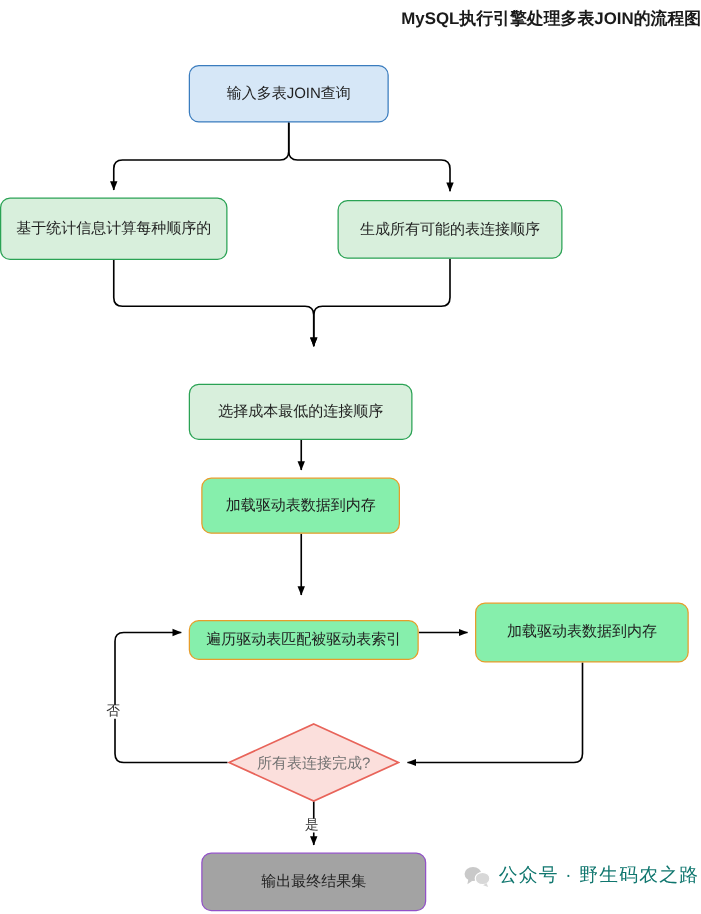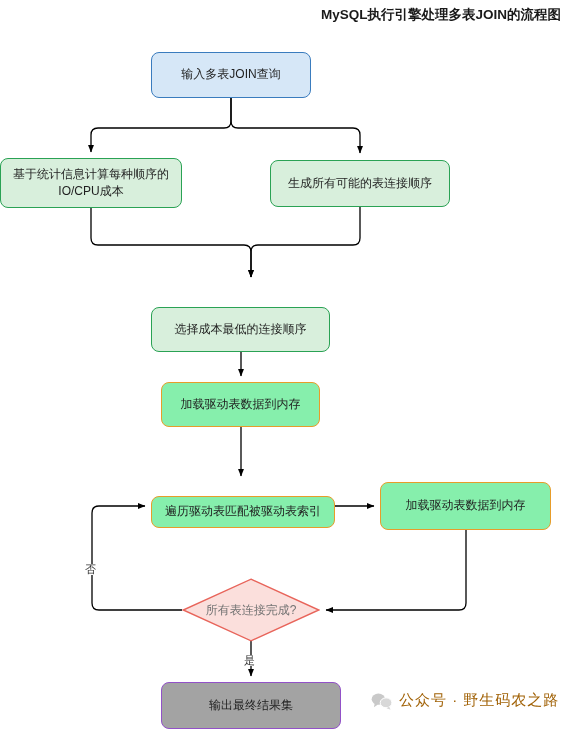--- a/index.html
+++ b/index.html
@@ -30,21 +30,21 @@
     font-weight: bold;
     color: #1a1a1a;
     letter-spacing: 0px;
   }
   .node {
     position: absolute;
     box-sizing: border-box;
     display: flex;
     align-items: center;
     justify-content: center;
-    text-align: center;
+    text-align: right;
     font-size: 12px;
     color: #1f1f1f;
     line-height: 1.45;
     border-radius: 8px;
     border-width: 1.3px;
     border-style: solid;
     padding: 2px 6px;
   }
   .n-blue   { background: #d6e7f7; border-color: #3a7cbe; }
   .n-green  { background: #d8efdc; border-color: #2aa254; }
@@ -74,21 +74,21 @@
     padding: 0 1px;
     line-height: 1;
   }
   .watermark {
     position: absolute;
     left: 371px;
     top: 691px;
     display: flex;
     align-items: center;
     gap: 6px;
-    color: #a16207;
+    color: #0f766e;
     font-size: 15px;
     letter-spacing: 1px;
     user-select: none;
   }
   .watermark svg { display: block; }
 </style>
 </head>
 <body>
 
 <svg id="canvas" viewBox="0 0 561 731" width="561" height="731" xmlns="http://www.w3.org/2000/svg">
@@ -122,21 +122,20 @@
 
 <div class="title">MySQL执行引擎处理多表JOIN的流程图</div>
 
 <div class="node n-blue" style="left:151px; top:52px; width:160px; height:46px;">
   <span>输入多表JOIN查询</span>
 </div>
 
 <div class="node n-green" style="left:0px; top:158px; width:182px; height:50px; border-radius:8px;">
   <span style="display:block;">
     <span style="display:block;">基于统计信息计算每种顺序的</span>
-    <span style="display:block;">IO/CPU成本</span>
   </span>
 </div>
 
 <div class="node n-green" style="left:270px; top:160px; width:180px; height:47px;">
   <span>生成所有可能的表连接顺序</span>
 </div>
 
 <div class="node n-green" style="left:151px; top:283px; width:179px; height:45px;margin-top:24px;">
   <span>选择成本最低的连接顺序</span>
 </div>

